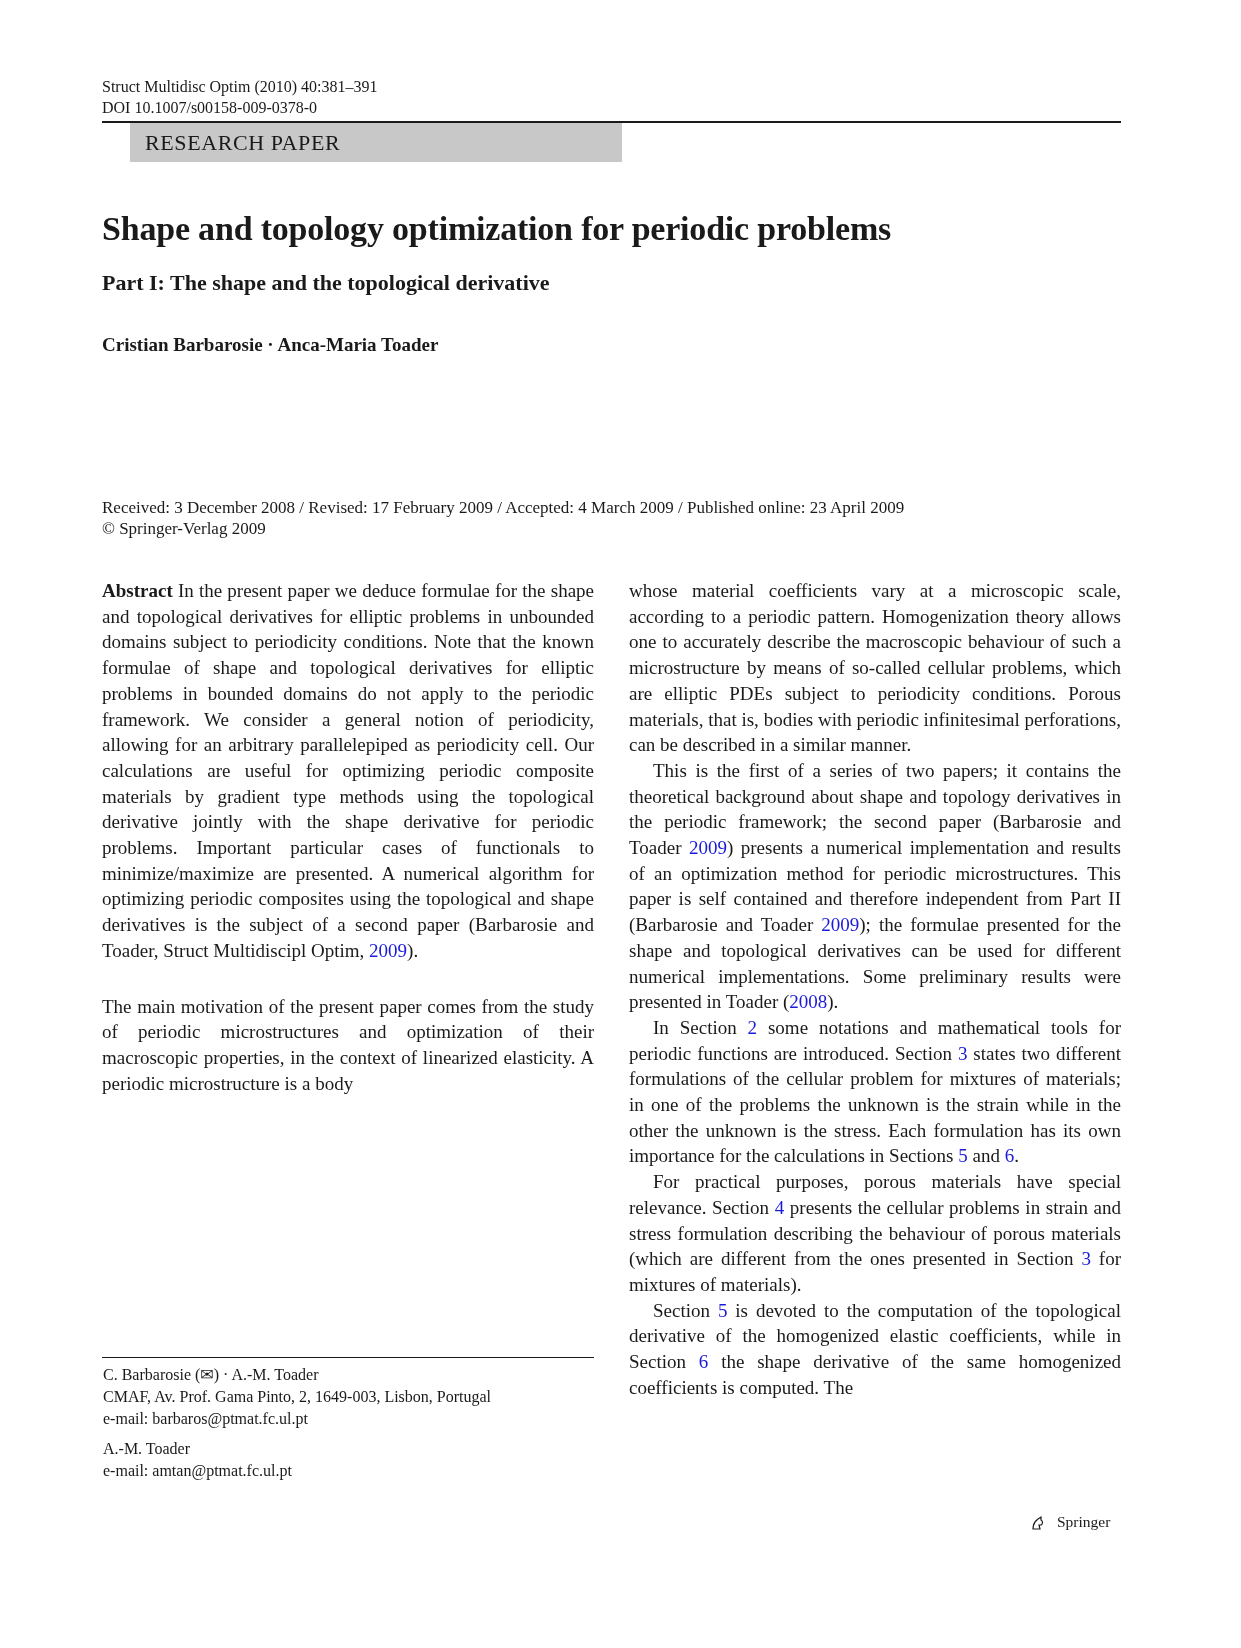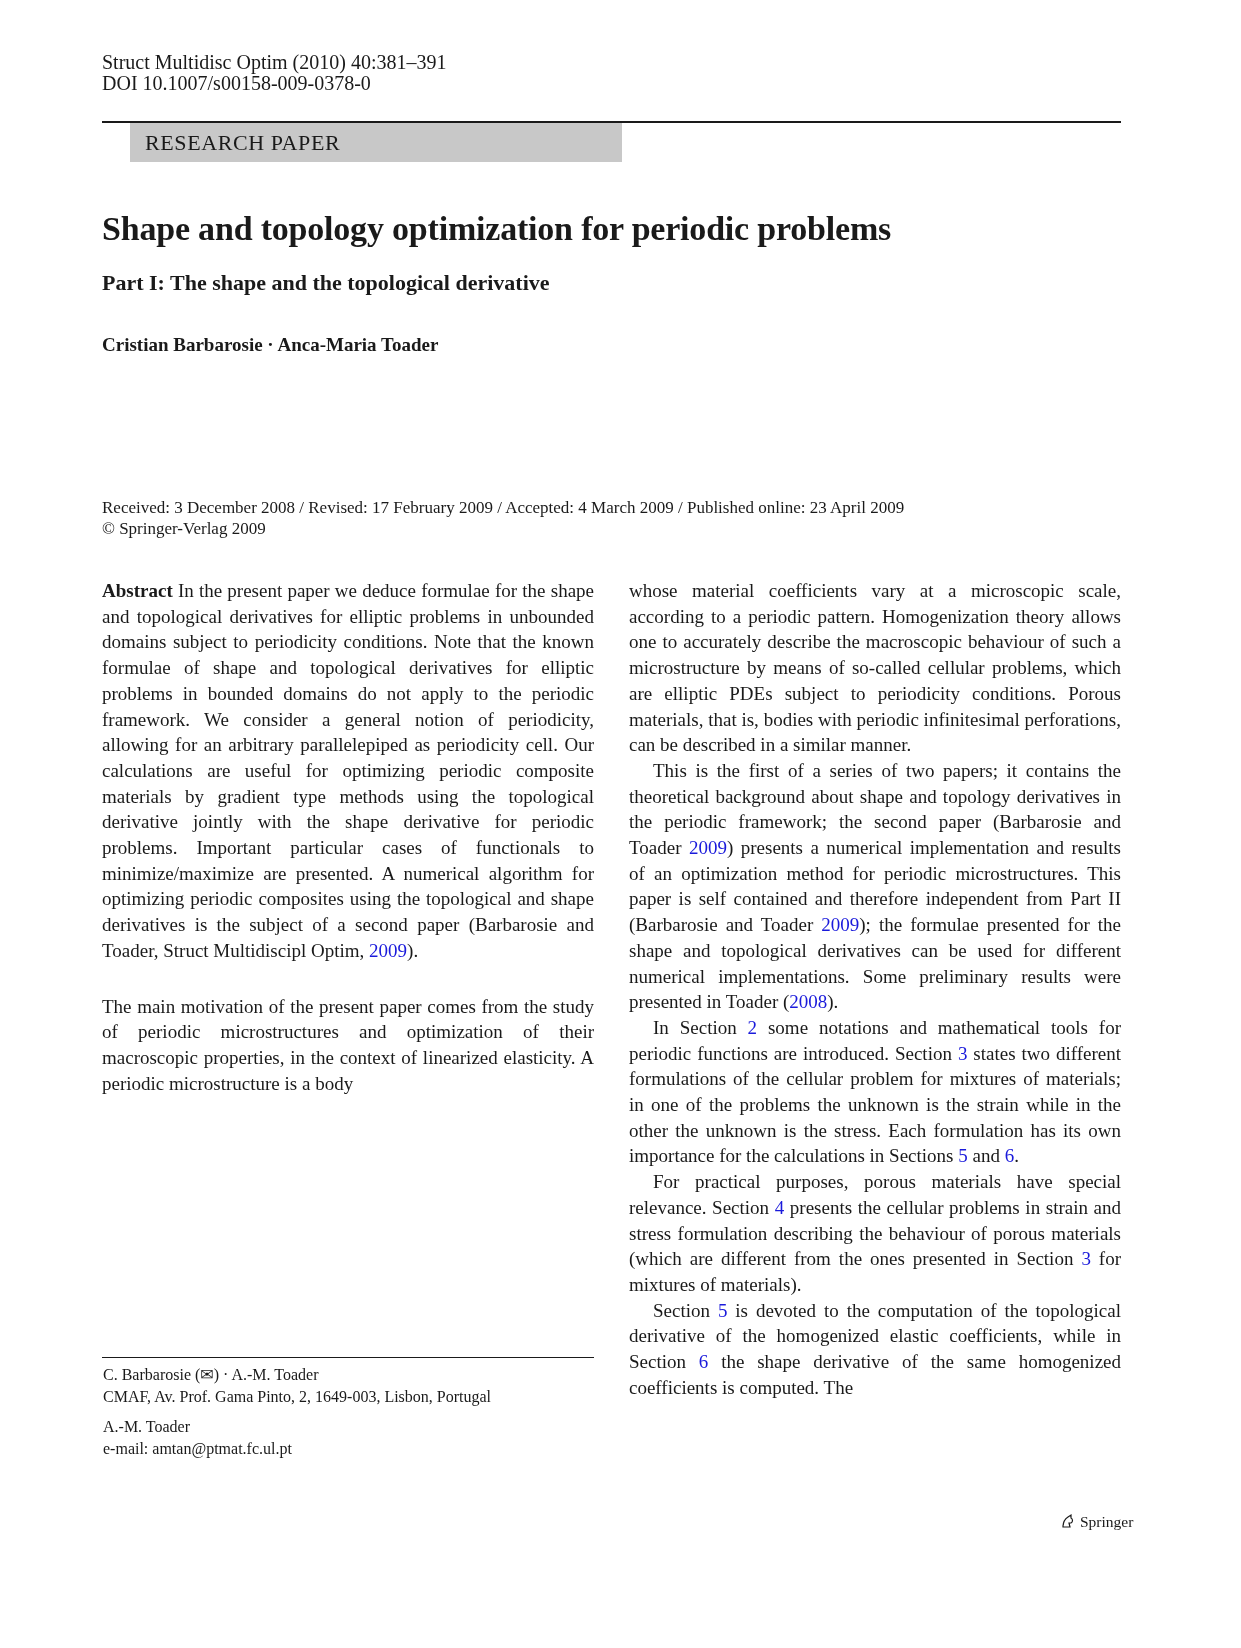--- a/index.html
+++ b/index.html
@@ -1,19 +1,19 @@
 <!DOCTYPE html>
 <html><head>
 <meta charset="utf-8">
 <style>
   html, body { margin: 0; padding: 0; background: #ffffff; }
   body { width: 1241px; height: 1648px; position: relative; overflow: hidden;
          font-family: "Liberation Serif", "DejaVu Serif", serif; color: #1a1a1a; }
   .abs { position: absolute; }
-  .journal { left: 102px; top: 52px; font-size: 20px; line-height: 21px; }
+  .journal { left: 102px; top: 76px; font-size: 16px; line-height: 21px; }
   .rule-top { left: 102px; top: 121px; width: 1019px; height: 2px; background: #1a1a1a; }
   .banner { left: 102px; top: 123px; width: 492px; height: 39px; background: #c8c8c8; margin-left: 28px; }
   .banner span { position: absolute; left: 15px; top: 7px; font-size: 22px; letter-spacing: 0.6px; }
   .title { left: 102px; top: 210px; font-size: 34px; font-weight: bold; letter-spacing: -0.2px; }
   .subtitle { left: 102px; top: 270px; font-size: 22px; font-weight: bold; }
   .authors { left: 102px; top: 334px; font-size: 19px; font-weight: bold; }
   .dates { left: 102px; top: 497px; font-size: 17px; line-height: 21px; }
   .col { position: absolute; width: 492px; font-size: 19px; line-height: 25.7px; text-align: justify; }
   .col p { margin: 0; }
   .left { left: 102px; top: 578px; }
@@ -21,21 +21,21 @@
   .indent { text-indent: 24px; }
   .blue { color: #1a1adb; }
   .bold { font-weight: bold; }
   .kw { margin-top: 18px !important; text-align: left; }
   .sec-head { margin-top: 43px !important; font-weight: bold; }
   .sec-body { margin-top: 30px !important; }
   .foot-rule { left: 102px; top: 1357px; width: 492px; height: 1px; background: #1a1a1a; }
   .footnotes { left: 102px; top: 1363px; font-size: 16px; line-height: 21px; width: 492px; }
   .footnotes p { margin: 1px; }
   .footnotes .gap { margin-top: 9px; }
-  .springer { left: 1060px; top: 1513px; font-size: 15.5px; display: flex; align-items: flex-start; gap: 4px; }
+  .springer { left: 1030px; top: 1513px; font-size: 15.5px; display: flex; align-items: flex-end; gap: 11px; }
   .springer svg { width: 16px; height: 16px; }
 </style>
 </head>
 <body>
 
 <div class="abs journal">
   <div>Struct Multidisc Optim (2010) 40:381–391</div>
   <div>DOI 10.1007/s00158-009-0378-0</div>
 </div>
 <div class="abs rule-top"></div>
@@ -62,20 +62,21 @@
   <p class="indent"><span>This is the first of a series of two papers; it contains the theoretical background about shape and topology derivatives in the periodic framework; the second paper (Barbarosie and Toader </span><span class="blue">2009</span><span>) presents a numerical implementation and results of an optimization method for periodic microstructures. This paper is self contained and therefore independent from Part II (Barbarosie and Toader </span><span class="blue">2009</span><span>); the formulae presented for the shape and topological derivatives can be used for different numerical implementations. Some preliminary results were presented in Toader (</span><span class="blue">2008</span><span>).</span></p>
   <p class="indent"><span>In Section </span><span class="blue">2</span><span> some notations and mathematical tools for periodic functions are introduced. Section </span><span class="blue">3</span><span> states two different formulations of the cellular problem for mixtures of materials; in one of the problems the unknown is the strain while in the other the unknown is the stress. Each formulation has its own importance for the calculations in Sections </span><span class="blue">5</span><span> and </span><span class="blue">6</span><span>.</span></p>
   <p class="indent"><span>For practical purposes, porous materials have special relevance. Section </span><span class="blue">4</span><span> presents the cellular problems in strain and stress formulation describing the behaviour of porous materials (which are different from the ones presented in Section </span><span class="blue">3</span><span> for mixtures of materials).</span></p>
   <p class="indent"><span>Section </span><span class="blue">5</span><span> is devoted to the computation of the topological derivative of the homogenized elastic coefficients, while in Section </span><span class="blue">6</span><span> the shape derivative of the same homogenized coefficients is computed. The</span></p>
 </div>
 
 <div class="abs foot-rule"></div>
 <div class="abs footnotes">
   <p>C. Barbarosie (✉) · A.-M. Toader</p>
   <p>CMAF, Av. Prof. Gama Pinto, 2, 1649-003, Lisbon, Portugal</p>
+  <p>e-mail: barbaros@ptmat.fc.ul.pt</p>
   <p class="gap">A.-M. Toader</p>
   <p>e-mail: amtan@ptmat.fc.ul.pt</p>
 </div>
 
 <div class="abs springer">
   <svg viewBox="0 0 16 16">
     <path d="M3 14 C3 9 5 6 8 4 L11 2 L11 5 C13 6 13 9 11 10 L9 10 L10 14 Z" fill="none" stroke="#1a1a1a" stroke-width="1.2"></path>
   </svg>
   <span>Springer</span>
 </div>

